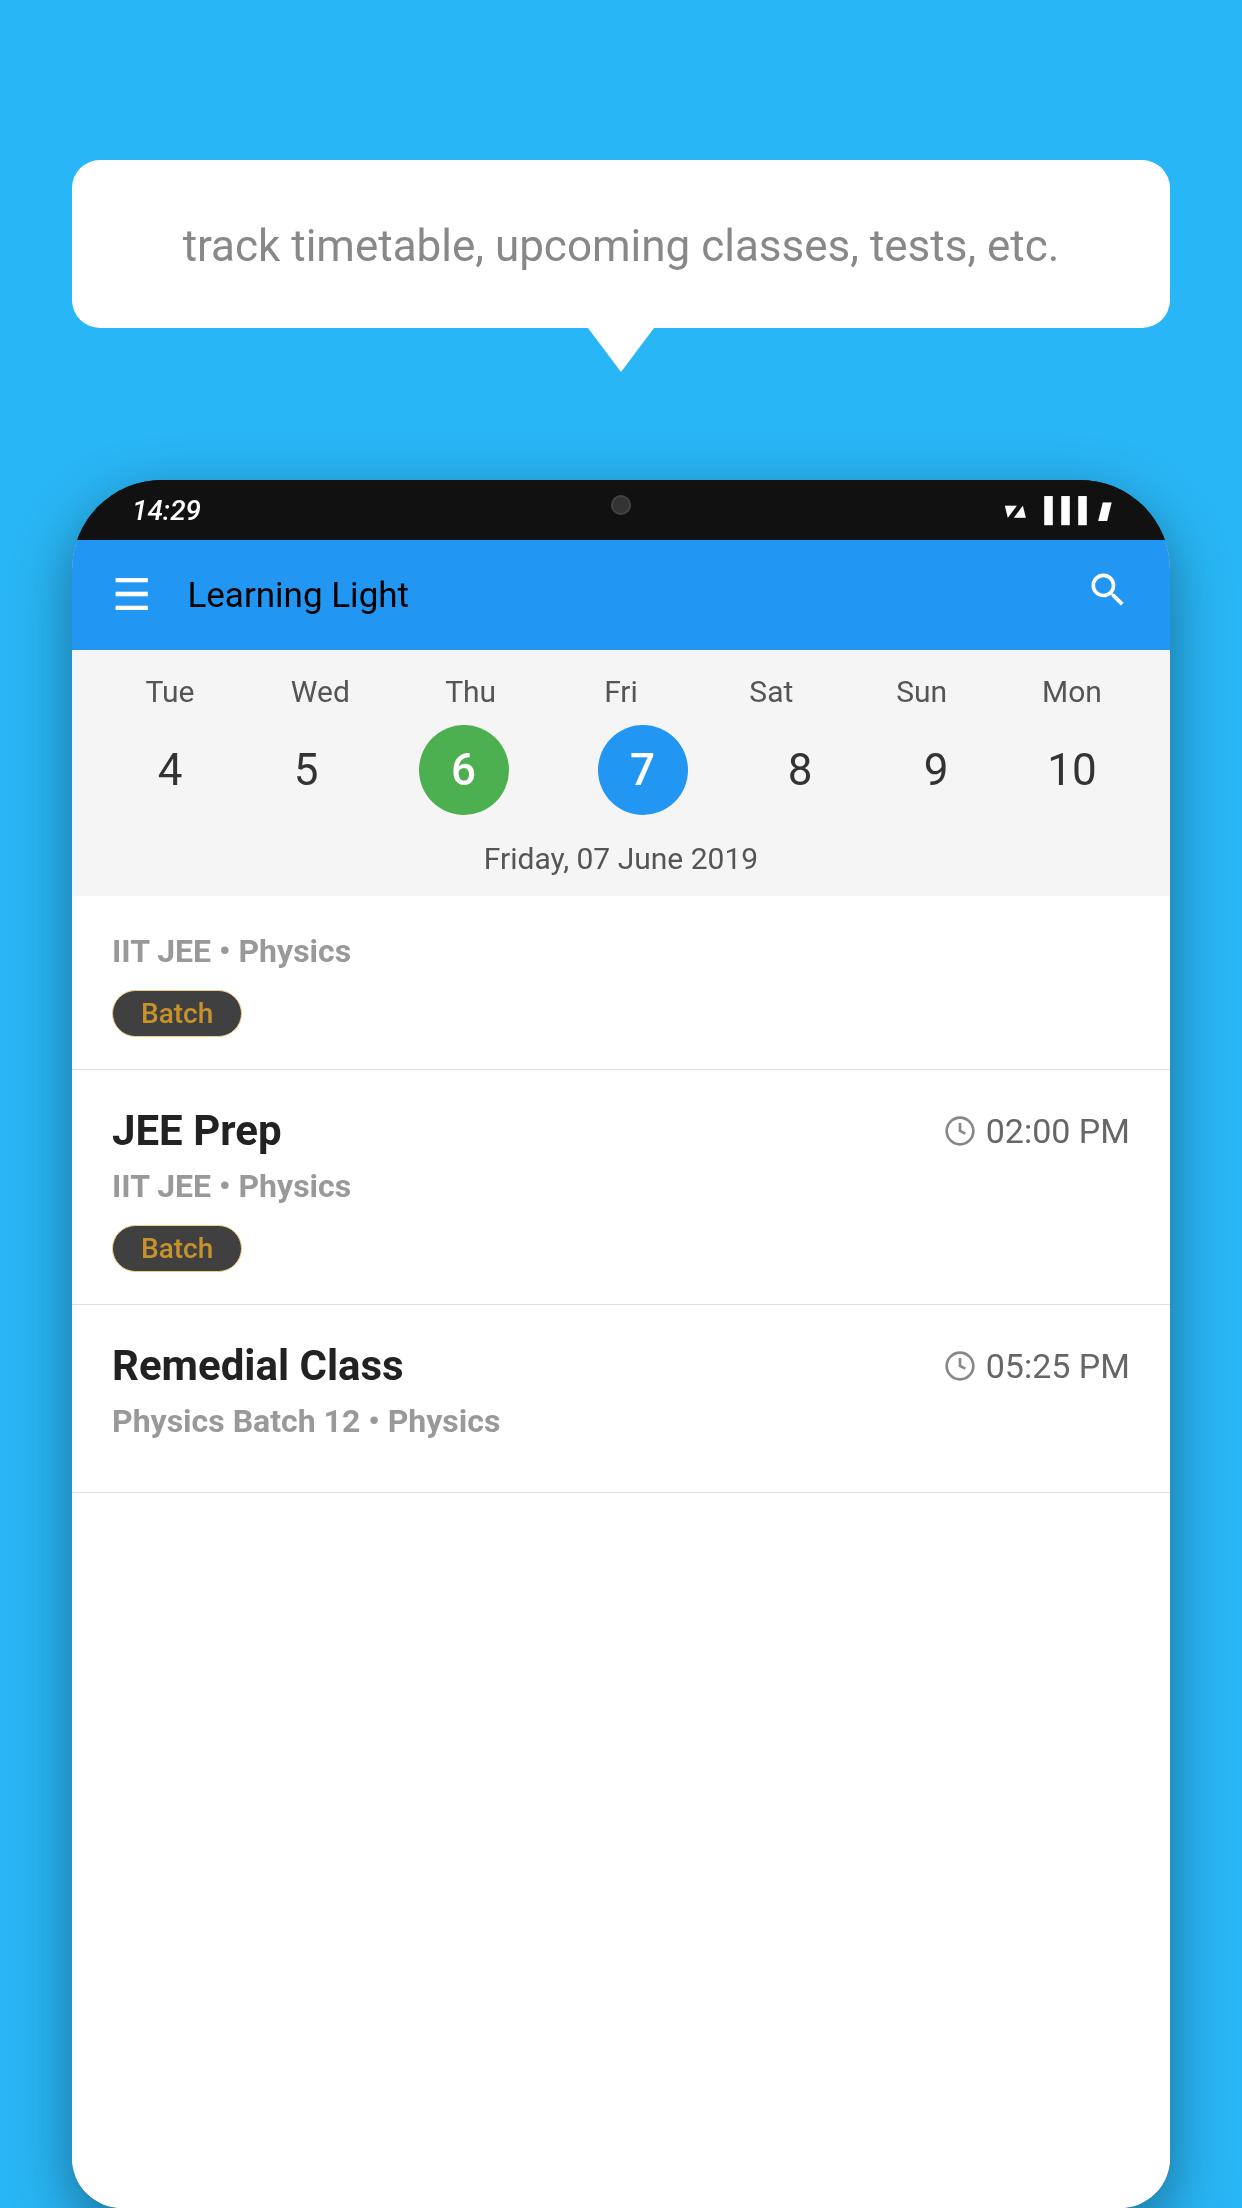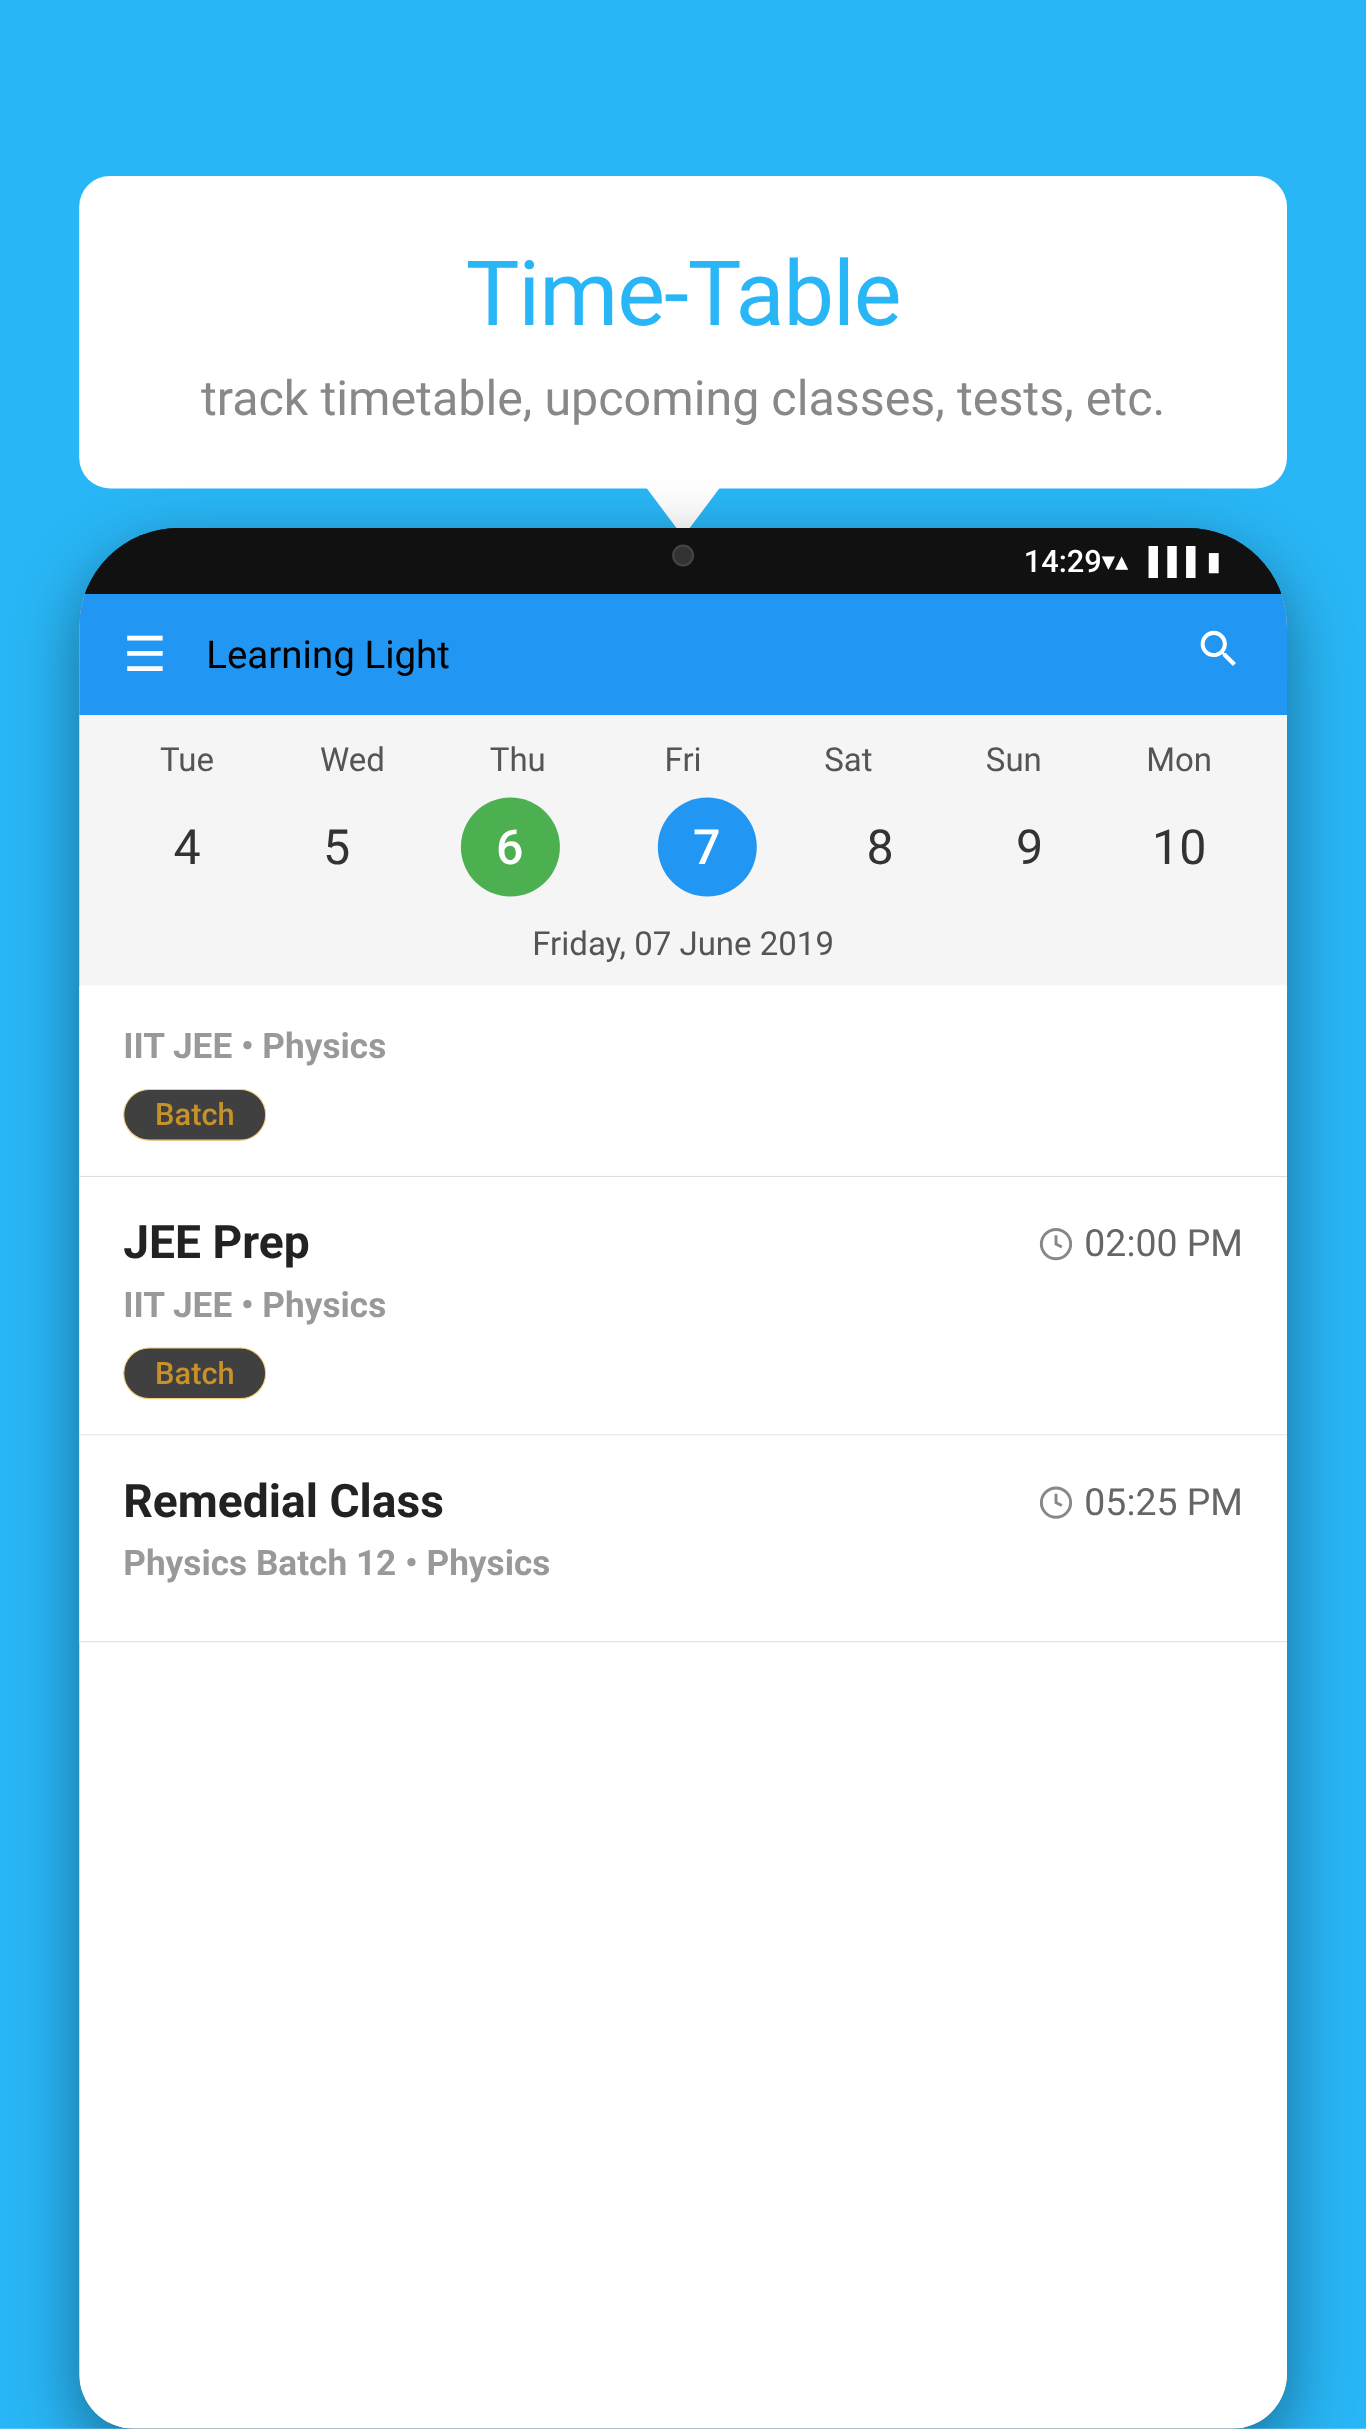--- a/index.html
+++ b/index.html
@@ -66,23 +66,24 @@
       box-shadow: 0 20px 60px rgba(0,0,0,0.4);
     }
 
     
     .phone-top-bar {
       position: relative;
       background: #111;
       height: 60px;
       display: flex;
       align-items: center;
-      justify-content: flex-end;
+      justify-content: space-between;
       padding: 0 60px;
       z-index: 10;
+      font-style: italic;
     }
 
     .phone-time {
       color: white;
       font-size: 28px;
       font-weight: 500;
     }
 
     .phone-notch {
       position: absolute;
@@ -269,21 +270,20 @@
       border-radius: 30px;
       padding: 6px 28px;
       font-size: 28px;
       font-weight: 500;
     }
   </style>
 </head>
 <body>
 
 <div class="tooltip-card">
-  <div class="tooltip-title">Time-Table</div>
   <div class="tooltip-subtitle">track timetable, upcoming classes, tests, etc.</div>
 </div>
 
 <div class="phone-frame">
 
   <div class="phone-top-bar">
     <span class="phone-time">14:29</span>
     <div class="phone-notch">
       <div class="phone-camera"></div>
     </div>

